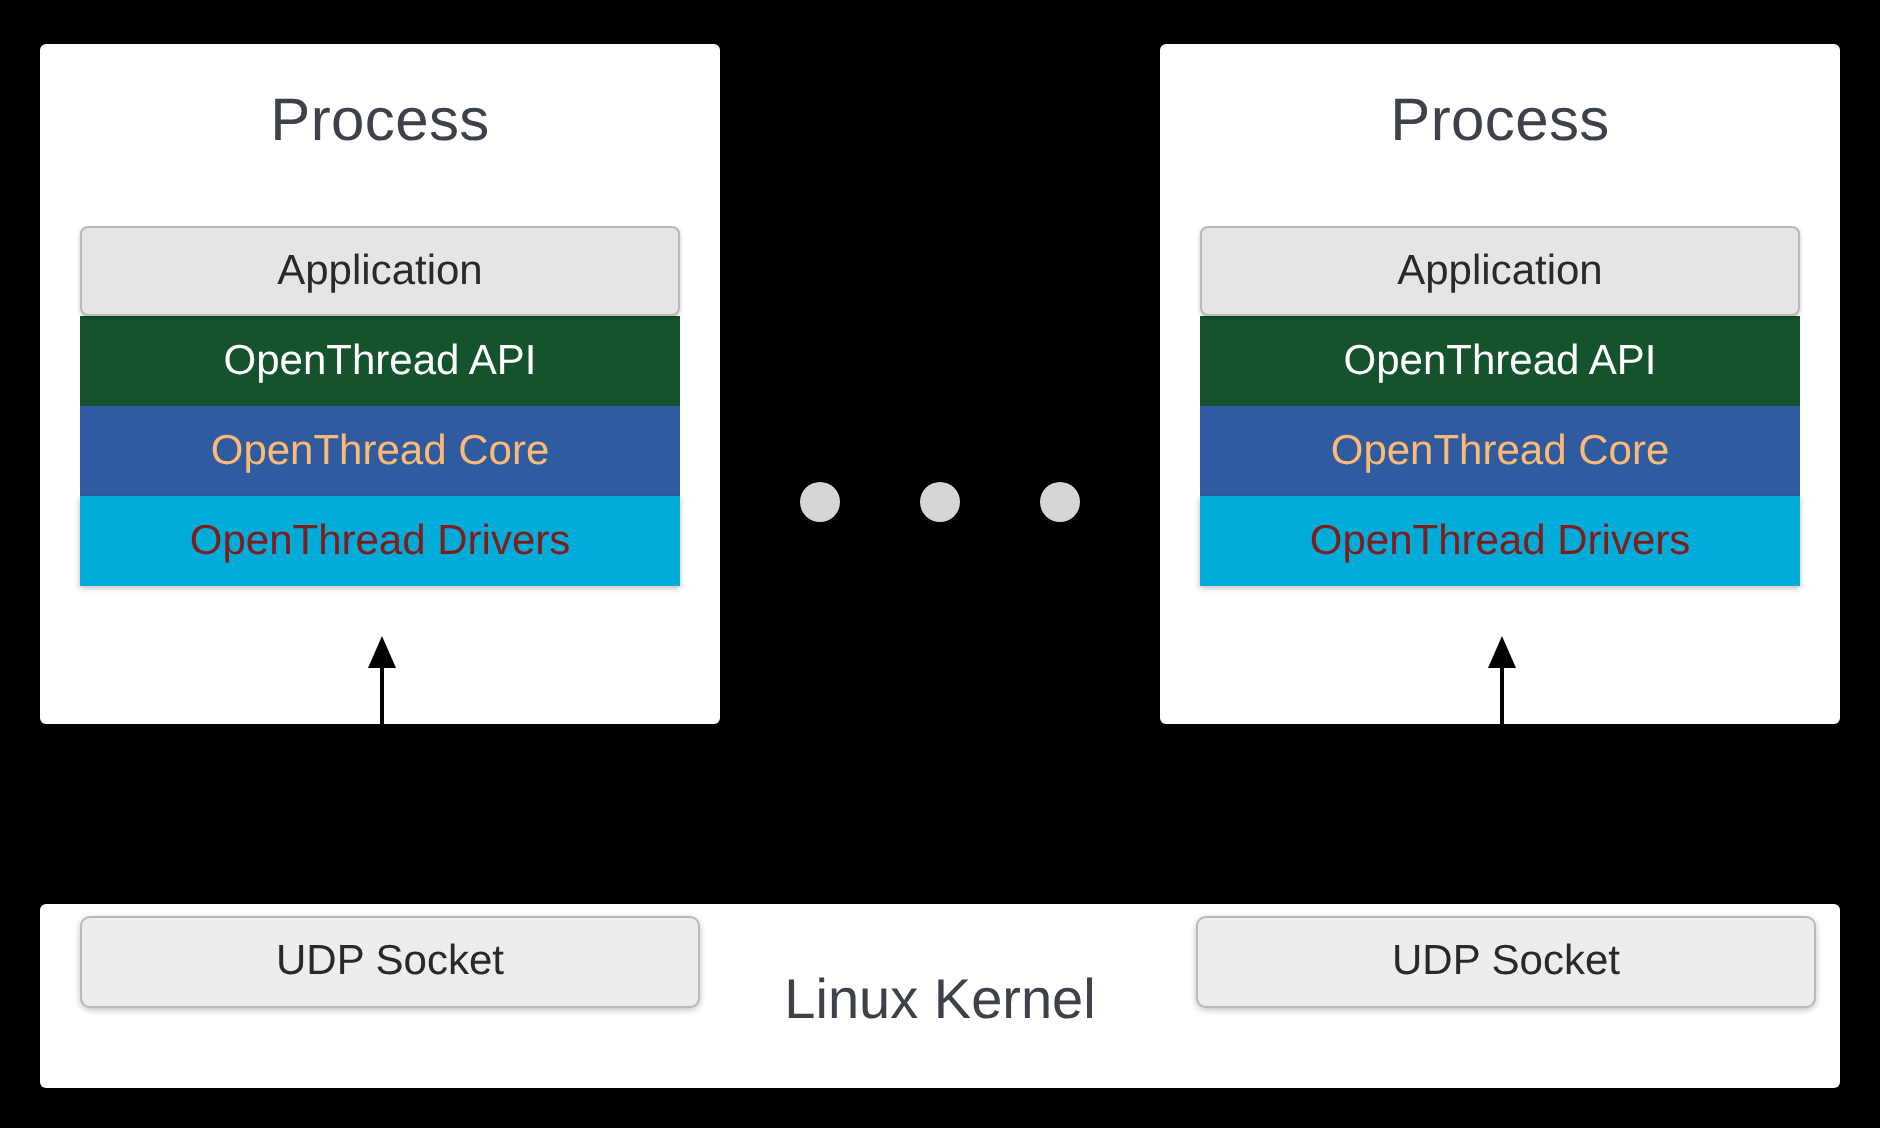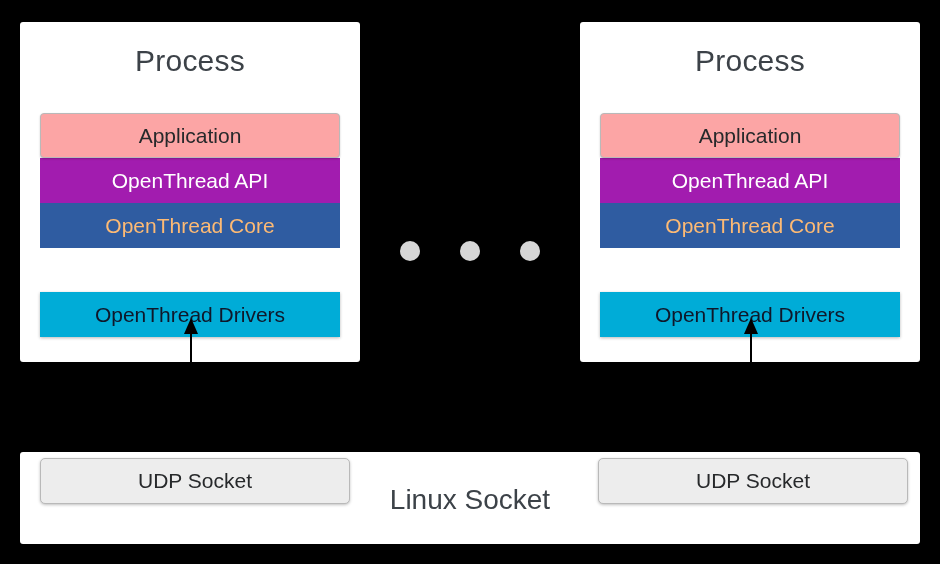--- a/index.html
+++ b/index.html
@@ -43,42 +43,41 @@
     top: 91px;
   }
   .layer {
     height: 45px;
     line-height: 45px;
     text-align: center;
     font-size: 21px;
     box-sizing: border-box;
   }
   .layer.application {
-    background: #fca5a5;
+    background: #e5e5e5;
     border: 1px solid #b9b9b9;
     border-radius: 4px;
     color: #27292b;
     line-height: 43px;
     box-shadow: 0 1px 2px rgba(0,0,0,0.22);
     position: relative;
     z-index: 2;
   }
   .layer.api {
-    background: #a21caf;
+    background: #14532d;
     color: #ffffff;
   }
   .layer.core {
     background: #2f5ca1;
     color: #fdba74;
   }
   .layer.drivers {
     background: #00acd7;
-    color: #0f172a;
+    color: #7f1d1d;
     box-shadow: 0 1px 3px rgba(0,0,0,0.28);
-    margin-top: 44px;
   }
 
   
   .arrow {
     position: absolute;
     width: 20px;
     height: 44px;
   }
   .arrow .shaft {
     position: absolute;
@@ -187,18 +186,18 @@
       <div class="layer drivers">OpenThread Drivers</div>
     </div>
   </div>
 
   <div class="arrow" style="left:741px; top:318px;">
     <div class="head"></div>
     <div class="shaft"></div>
   </div>
 
   <div class="kernel-card">
-    <div class="kernel-label">Linux Socket</div>
+    <div class="kernel-label">Linux Kernel</div>
     <div class="socket" style="left:20px;">UDP Socket</div>
     <div class="socket" style="left:578px;">UDP Socket</div>
   </div>
 
 </div>
 
 </body></html>

